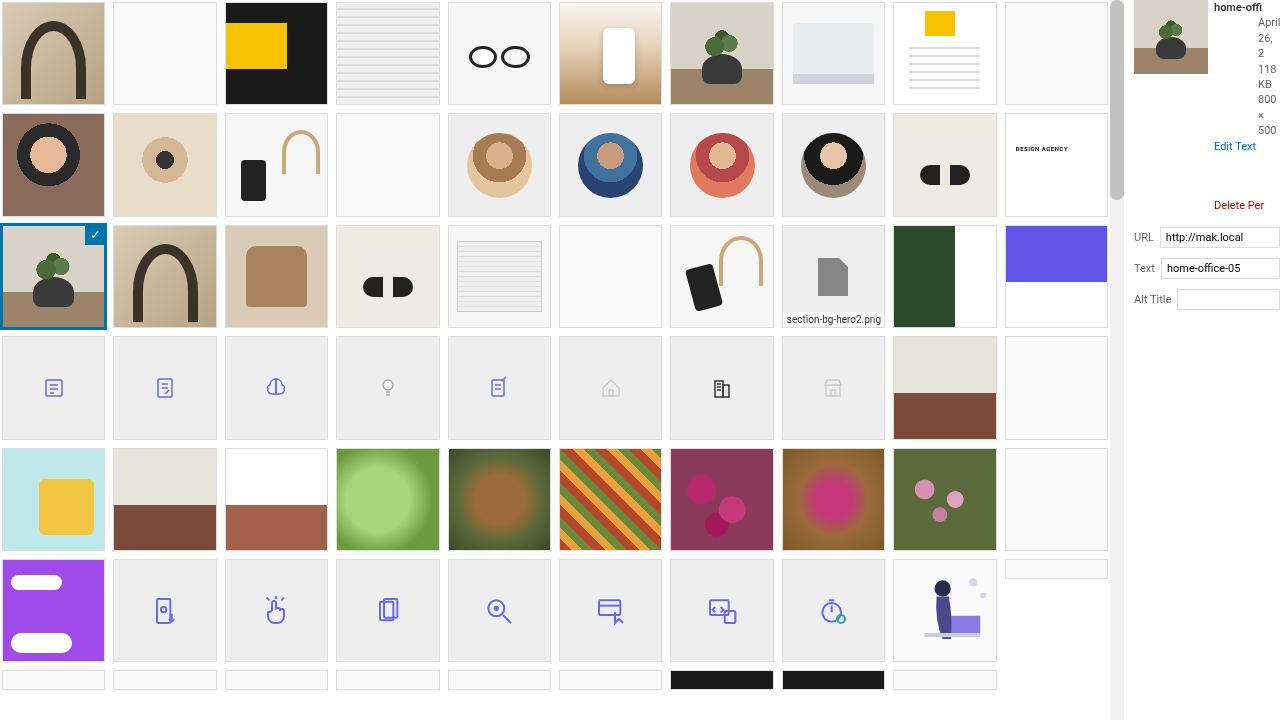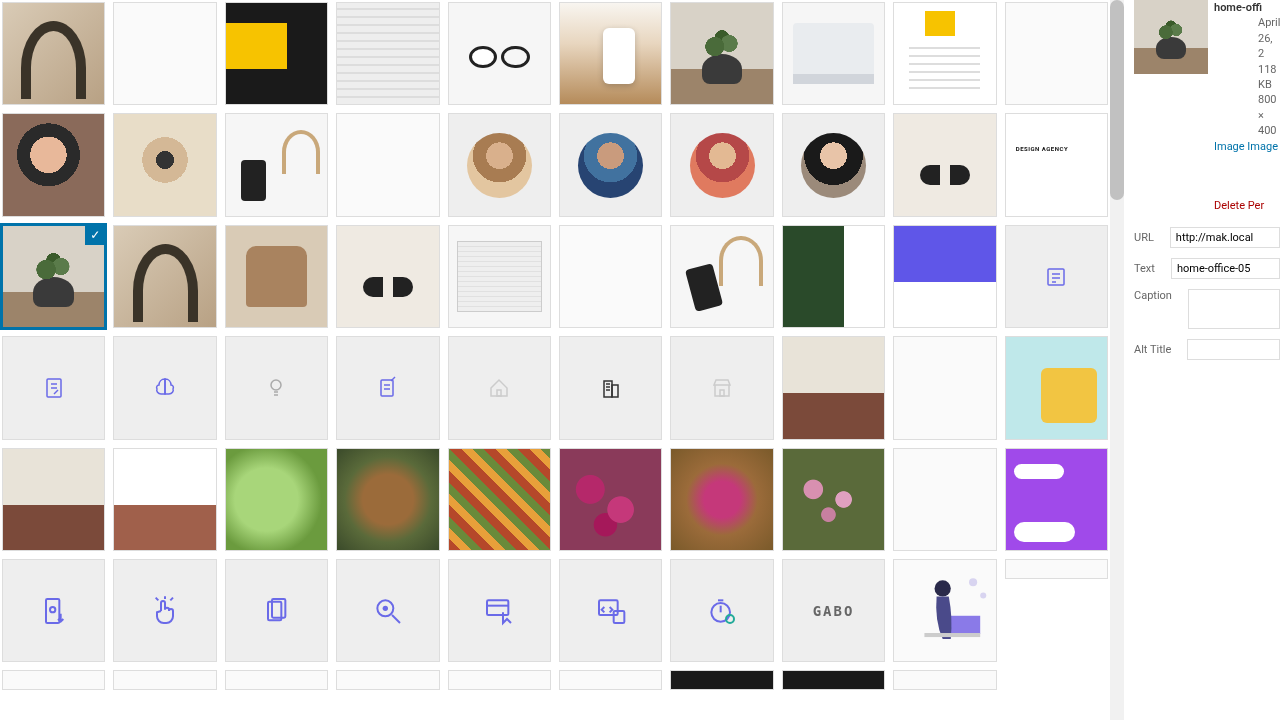--- a/index.html
+++ b/index.html
@@ -14,21 +14,21 @@
 .scrollbar { width: 14px; background: #f1f1f1; }
 .scrollbar-thumb { width: 100%; height: 200px; background: #c1c1c1; border-radius: 7px; }
 .sidebar { width: 156px; padding: 0 0 0 10px; }
 .preview-row { display: flex; gap: 6px; margin-bottom: 14px; }
 .preview-thumb { width: 74px; height: 74px; background: #ddd; flex-shrink: 0; display:flex; align-items:center; justify-content:center; overflow:hidden; }
 .preview-meta { font-size: 11px; line-height: 1.4; }
 .preview-meta .name { font-weight: 600; color: #333; }
 .preview-meta .muted { color: #666; margin-left: 44px; }
 .preview-meta a { color: #0073aa; text-decoration: none; display: block; }
 .preview-meta a.del { color: #a00; margin-top: 44px; }
-.form-row { display: flex; align-items: center; gap: 16px; margin-bottom: 10px; }
+.form-row { display: flex; align-items: center; gap: 6px; margin-bottom: 10px; }
 .form-row label { font-size: 11px; color: #666; text-align: right; flex-shrink: 0; }
 .form-row input, .form-row textarea { flex: 1; min-width: 0; border: 1px solid #ddd; padding: 3px 5px; font-size: 11px; background: #fff; font-family: inherit; }
 .form-row textarea { height: 40px; resize: none; }
 
 
 .vis { width: 100%; height: 100%; position: relative; }
 .headphones-a { background: linear-gradient(135deg,#d9cbb6 0%, #b8a184 100%); }
 .headphones-a::after { content:""; position:absolute; inset:18% 18% 5% 18%; border: 10px solid #3a3328; border-bottom: none; border-radius: 50% 50% 0 0 / 60% 60% 0 0; }
 .white { background:#fafafa; }
 .yellow-agency { background:#1a1a1a; }
@@ -180,20 +180,24 @@
         </div>
       <div class="thumb">
           <div class="vis laptop-open"></div>
         </div>
       <div class="thumb">
           <div class="vis white"></div>
         </div>
       <div class="thumb">
           <div class="vis phone-hp"></div>
         </div>
+      <div class="thumb file-placeholder">
+        <div class="file-icon"></div>
+        <div class="filename">section-bg-hero2.png</div>
+      </div>
       <div class="thumb">
           <div class="vis hero-green"></div>
         </div>
       <div class="thumb">
           <div class="vis hero-purple"></div>
         </div>
 
       <div class="thumb icon-box">
           <svg class="ico" viewBox="0 0 24 24" fill="none" stroke="#6a6ae8" stroke-width="1.5">
             <rect x="4" y="4" width="16" height="16" rx="1"></rect>
@@ -337,23 +341,20 @@
             <rect x="14" y="12" width="8" height="9" rx="1"></rect>
           </svg>
         </div>
       <div class="thumb icon-box">
           <svg class="ico" viewBox="0 0 24 24" fill="none" stroke="#6a6ae8" stroke-width="1.5" style="width:32px;height:32px;">
             <circle cx="11" cy="13" r="7"></circle>
             <line x1="11" y1="8" x2="11" y2="13"></line>
             <line x1="9" y1="4" x2="13" y2="4"></line>
             <circle cx="18" cy="18" r="3" stroke="#2a9"></circle>
           </svg>
-        </div>
-      <div class="thumb gabo">
-          <span class="gabo-text">GABO</span>
         </div>
       <div class="thumb">
           <div class="vis illo-work">
         <svg viewBox="0 0 100 100" width="100%" height="100%">
           <rect x="55" y="55" width="30" height="18" fill="#8a7ae8"></rect>
           <circle cx="48" cy="28" r="8" fill="#2a2a4a"></circle>
           <path d="M42 36 Q40 60 48 78 L56 78 Q58 56 54 36 Z" fill="#4a4a8a"></path>
           <rect x="30" y="72" width="55" height="4" fill="#ccc"></rect>
           <circle cx="78" cy="22" r="4" fill="#d8d4f0"></circle>
           <circle cx="88" cy="35" r="3" fill="#d8d4f0"></circle>
@@ -400,36 +401,32 @@
 
   <div class="sidebar">
     <div class="preview-row">
       <div class="preview-thumb">
           <div class="vis plant" style="width:74px;height:74px;"></div>
         </div>
       <div class="preview-meta">
         <div class="name">home-offi</div>
         <div class="muted">April 26, 2</div>
         <div class="muted">118 KB</div>
-        <div class="muted">800 × 400</div>
-        <a href="#">Image Image</a>
+        <div class="muted">800 × 500</div>
+        <a href="#">Edit Text</a>
         <a href="#" class="del">Delete Per</a>
       </div>
     </div>
 
     <div class="form-row">
       <label>URL</label>
       <input type="text" readonly="" value="http://mak.local" style="">
     </div>
     <div class="form-row">
       <label>Text</label>
       <input type="text" value="home-office-05" style="">
     </div>
-    <div class="form-row" style="align-items:flex-start">
-      <label>Caption</label>
-      <textarea style=""></textarea>
-    </div>
     <div class="form-row">
       <label>Alt Title</label>
       <input type="text" style="">
     </div>
   </div>
 </div>
 
 </body></html>

